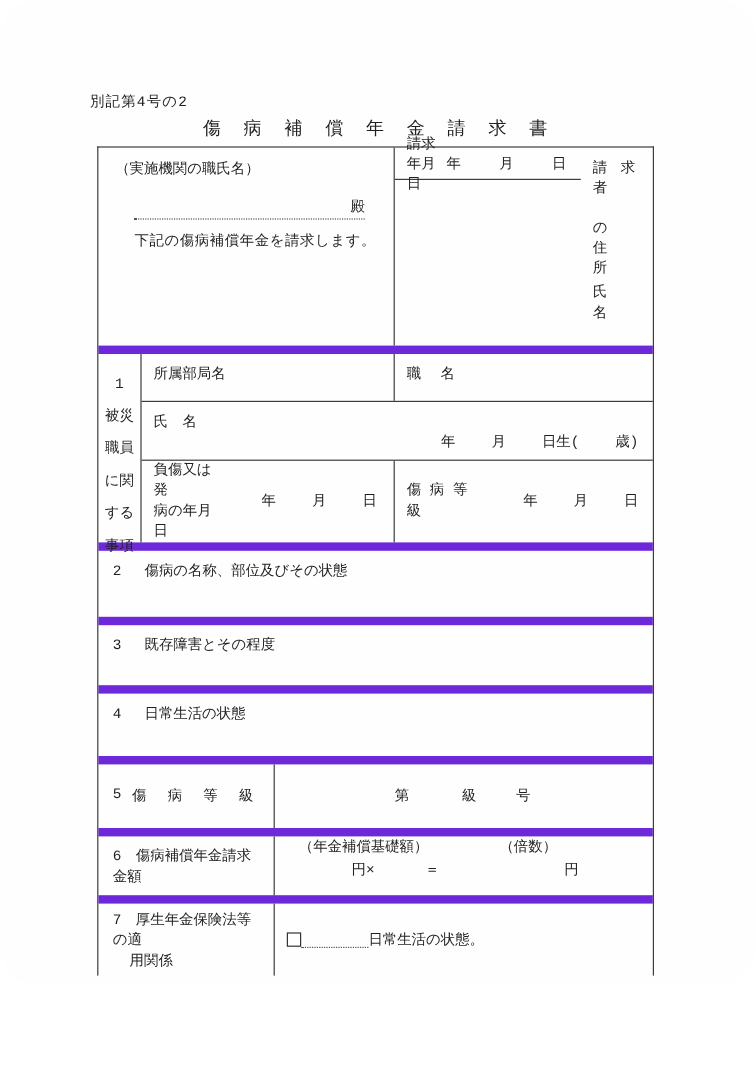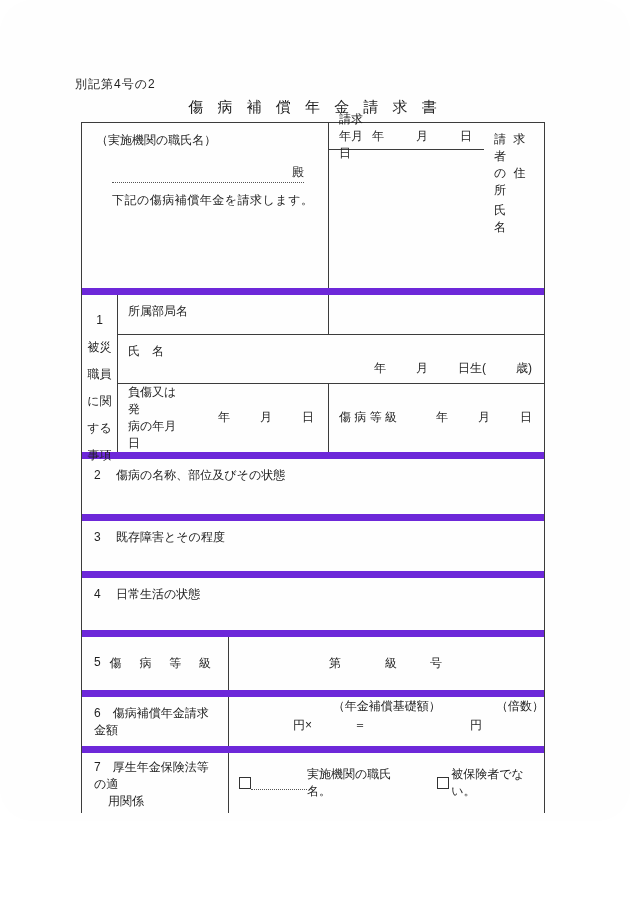--- a/index.html
+++ b/index.html
@@ -1,20 +1,20 @@
 <!DOCTYPE html>
 <html><head>
 <meta charset="utf-8">
 <style>
   html,body{margin:0;padding:0;background:#ffffff;}
   .page{
     position:relative;
     width:630px;height:821px;
     background:#fefefe;
-    font-family:Liberation Sans, sans-serif;
+    font-family:Liberation Mono, monospace;
     color:#1f1f1f;
     font-size:12px;
     box-sizing:border-box;
     border-radius:32px;
   }
   .form-note{position:absolute;left:75px;top:76px;font-size:12px;letter-spacing:1px;}
   .form-title{position:absolute;left:0;top:98px;width:630px;text-align:center;
     font-size:15px;letter-spacing:5px;font-weight:500;}
   .form-table{
     position:absolute;left:81px;top:122px;width:464px;height:691px;
@@ -32,21 +32,21 @@
   .r1-left{width:247px;padding:9px 10px 0 14px;}
   .r1-right{flex:1;display:flex;flex-direction:row;}
   .dono-line{margin:15px 0 0 16px;width:192px;border-bottom:1px dotted #555;
     display:flex;justify-content:flex-end;padding-bottom:1px;}
   .statement{margin:9px 0 0 16px;letter-spacing:0.5px;}
   .date-row{height:26px;display:flex;align-items:center;padding:0 12px 0 10px;}
   .date-row .y{margin-left:auto;}
   .date-row .m,.date-row .d{margin-left:32px;}
   .addr-block{flex:1;padding:8px 8px 6px 10px;display:flex;flex-direction:column;}
   .addr-l1{letter-spacing:2px;}
-  .addr-l2{display:flex;align-items:flex-end;letter-spacing:2px;margin-top:0;}
+  .addr-l2{display:flex;align-items:flex-end;letter-spacing:2px;margin-top:16px;}
   .addr-l2 .dotted{flex:1;margin-left:6px;height:14px;}
   .furi{margin-top:46px;letter-spacing:1px;}
   .name-line{display:flex;align-items:flex-end;margin-top:3px;}
   .name-line .dotted{flex:1;margin-left:6px;height:14px;}
   
   .r2{height:164px;}
   .num-col{width:36px;text-align:center;padding-top:12px;line-height:27px;font-size:12px;}
   .s1-body{flex:1;display:flex;flex-direction:column;}
   .s1-r1{height:55px;display:flex;}
   .s1-r1 .c1{width:211px;padding:8px 0 0 10px;}
@@ -68,21 +68,21 @@
   .r6{height:60px;}.r7{height:56px;}.r8{height:60px;}
   .lab-col{width:147px;padding:0 8px 0 12px;display:flex;align-items:center;}
   .val-col{flex:1;display:flex;align-items:center;}
   .s5-label{display:flex;width:100%;}
   .s5-label .num{margin-right:0;}
   .s5-label .sp{flex:1;text-align:center;}
   .s5-val{display:flex;width:100%;padding-left:100px;}
   .s5-val span{display:inline-block;}
   .s5-val .g1{margin-left:44px;}
   .s5-val .g2{margin-left:33px;}
-  .s6-val{display:flex;flex-direction:column;justify-content:center;padding-left:20px;line-height:19px;text-align:right;}
+  .s6-val{display:flex;flex-direction:column;justify-content:center;padding-left:20px;line-height:19px;}
   .s6-l1 span:last-child{margin-left:52px;}
   .s6-l2{display:flex;padding-left:44px;}
   .s6-l2 .eq{margin-left:42px;}
   .s6-l2 .yen{margin-left:104px;}
   .s7-label{display:block;line-height:17px;padding-top:2px;}
   .s7-label .ind{padding-left:14px;}
   .s7-val{padding-left:10px;display:flex;align-items:center;flex-wrap:nowrap;}
   .chk{display:inline-block;width:10px;height:10px;border:1px solid #333;background:#fff;
     vertical-align:middle;flex:0 0 auto;}
   .chk-dots{width:56px;height:13px;border-bottom:1px dotted #555;display:inline-block;flex:0 0 auto;}
@@ -135,20 +135,23 @@
         <div>職員</div>
         <div>に関</div>
         <div>する</div>
         <div>事項</div>
       </div>
       <div class="cell s1-body">
         <div class="s1-r1 bb">
           <div class="cell c1 br">
             <span>所属部局名</span>
           </div>
+          <div class="cell c2">
+            <span>職　名</span>
+          </div>
         </div>
         <div class="s1-r2 bb">
           <span>氏　名</span>
           <div class="birth">
             <span>年</span>
             <span>月</span>
             <span>日生(</span>
             <span>歳)</span>
           </div>
         </div>
@@ -237,23 +240,19 @@
       <div class="cell lab-col br">
         <div class="s7-label">
           <span class="num">7</span><span>厚生年金保険法等の適</span>
           <div class="ind">用関係</div>
         </div>
       </div>
       <div class="cell val-col">
         <div class="s7-val">
           <span class="chk"></span>
           <span class="chk-dots"></span>
-          <span>実施機関の職氏名。</span>
-          <span class="opt2">
-            <span class="chk"></span>
-            <span>被保険者でない。</span>
-          </span>
+          <span>日常生活の状態。</span>
         </div>
       </div>
     </div>
 
   </div>
 </div>
 
 </body></html>

